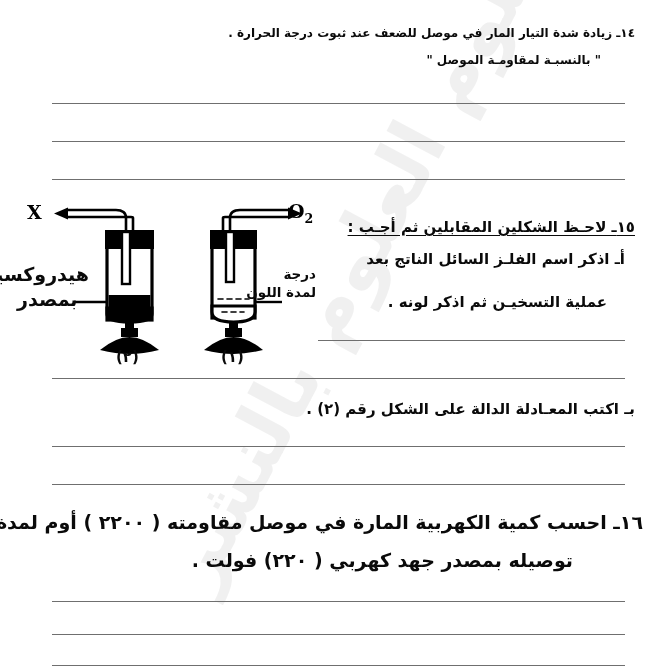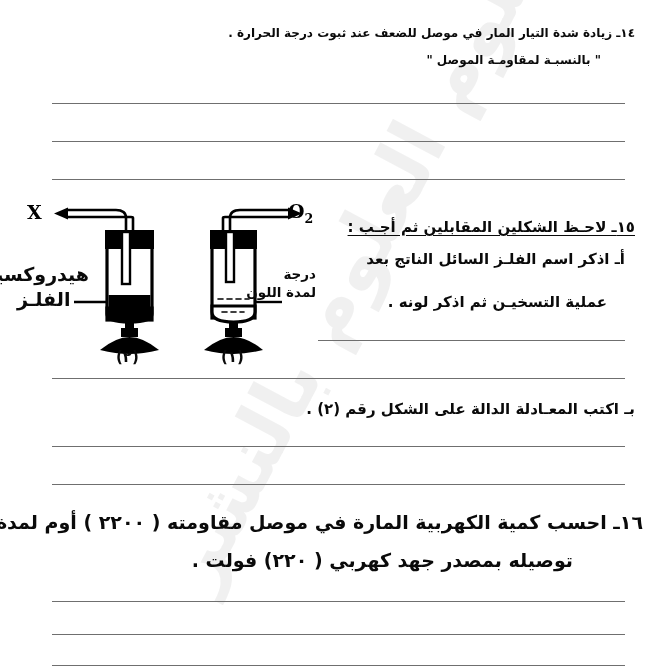--- a/index.html
+++ b/index.html
@@ -232,21 +232,21 @@
     
     <div class="gas-label" style="left:-3px; top:3px; font-size:19px;">X</div>
 
     <div class="gas-label" style="left:258px; top:2px; font-size:19px;">
       <span>O</span><sub>2</sub>
     </div>
 
     
     <div class="fig-label" style="left:-26px; top:64px; width:72px; font-size:19px; text-align:left;margin-left:13px;">
       <span class="q-line">هيدروكسيد</span>
-      <span class="q-line">الفلـز</span>
+      <span class="q-line">بمصدر</span>
     </div>
 
     <div class="fig-label" style="left:196px; top:68px; width:90px; font-size:13.5px; text-align:right;">
       <span class="q-line">درجة</span>
       <span class="q-line">لمدة اللون</span>
     </div>
 
     
     <div class="fig-caption" style="left:86px; top:150px;">(٢)</div>
     <div class="fig-caption" style="left:191px; top:150px;">(١)</div>

